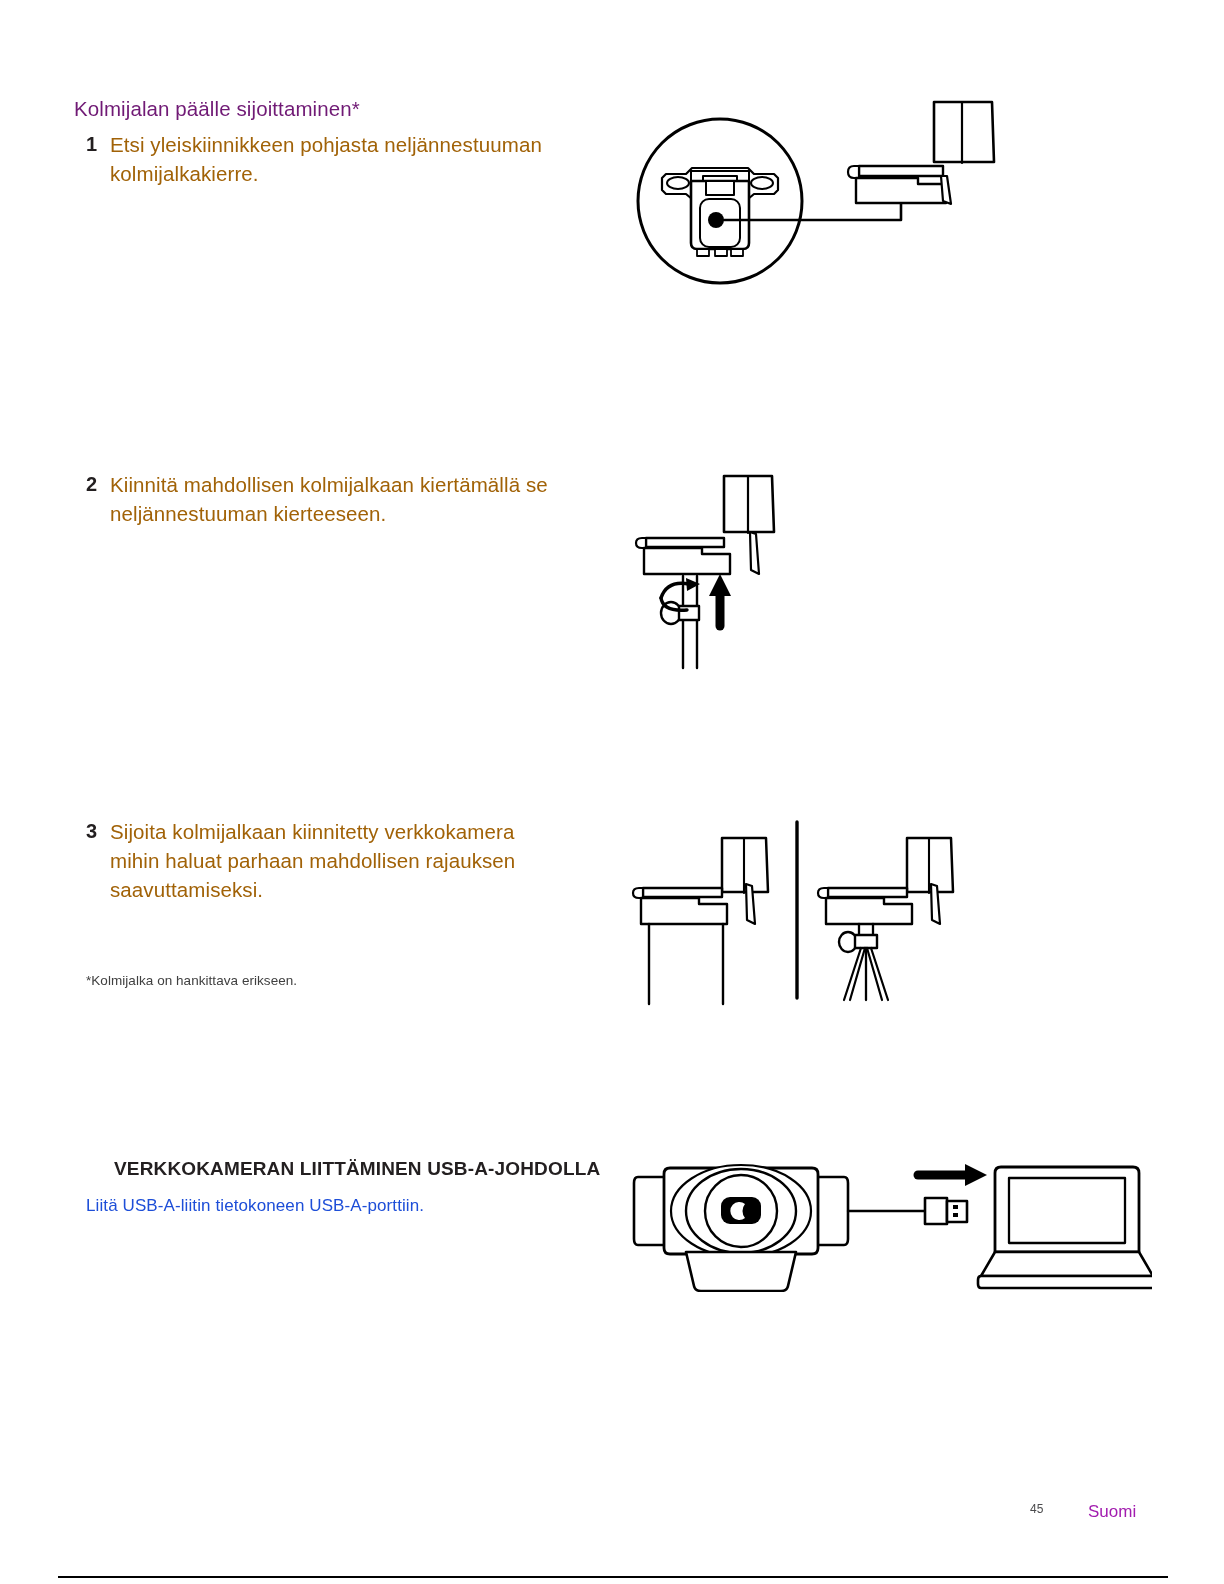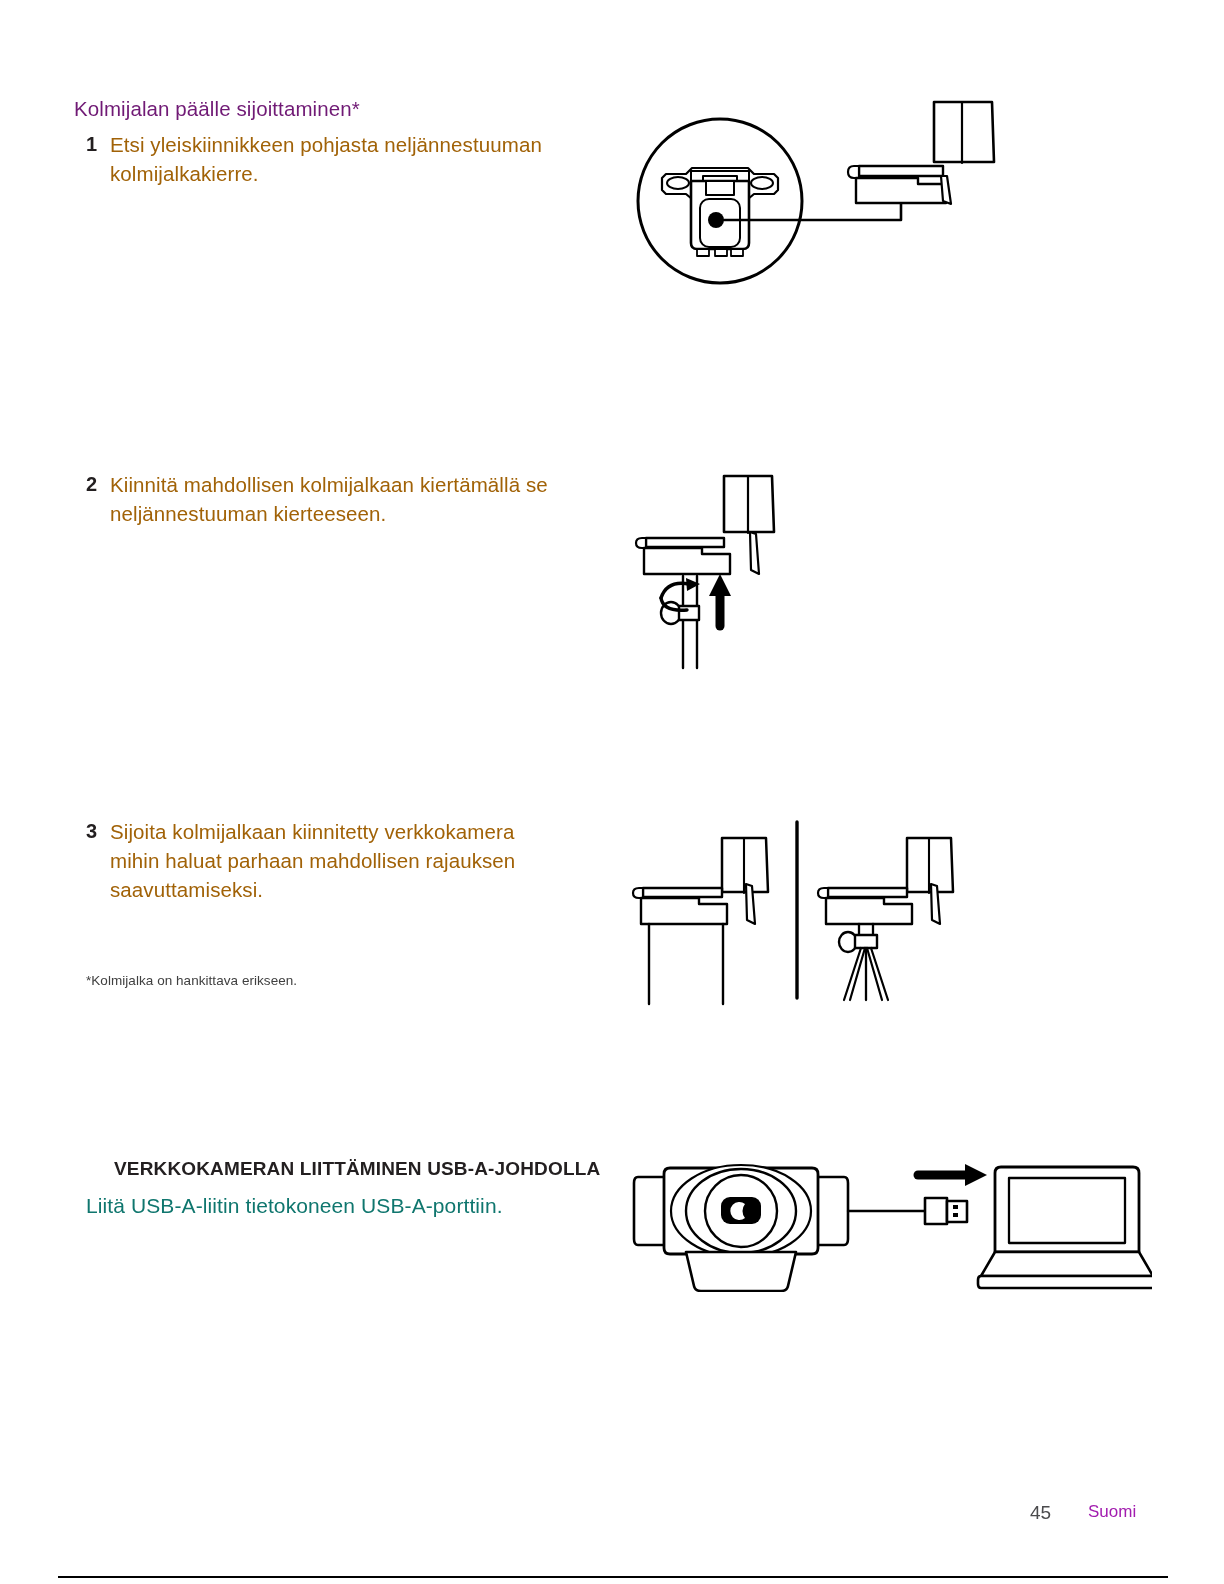--- a/index.html
+++ b/index.html
@@ -77,23 +77,23 @@
     line-height: 27px;
     font-weight: 700;
     color: #231f20;
     letter-spacing: 0.15px;
     margin-left: 28px;
   }
   .usb-body {
     position: absolute;
     left: 86px;
     top: 1191px;
-    font-size: 21px;
+    font-size: 17px;
     line-height: 29px;
-    color: #0f766e;
+    color: #1d4ed8;
     letter-spacing: 0.1px;
   }
 
   
   .figure { position: absolute; }
   #fig1 { left: 628px; top: 96px; }
   #fig2 { left: 628px; top: 468px; }
   #fig3 { left: 622px; top: 816px; }
   #fig4 { left: 612px; top: 1142px; }
 
@@ -105,21 +105,21 @@
     left: 58px;
     top: 1576px;
     width: 1110px;
     height: 2px;
     background: #000000;
   }
   .footer-page {
     position: absolute;
     left: 1030px;
     top: 1502px;
-    font-size: 19px;
+    font-size: 12px;
     color: #4b4b4d;
   }
   .footer-lang {
     position: absolute;
     left: 1088px;
     top: 1502px;
     font-size: 17px;
     color: #a21caf;
   }
 </style>

